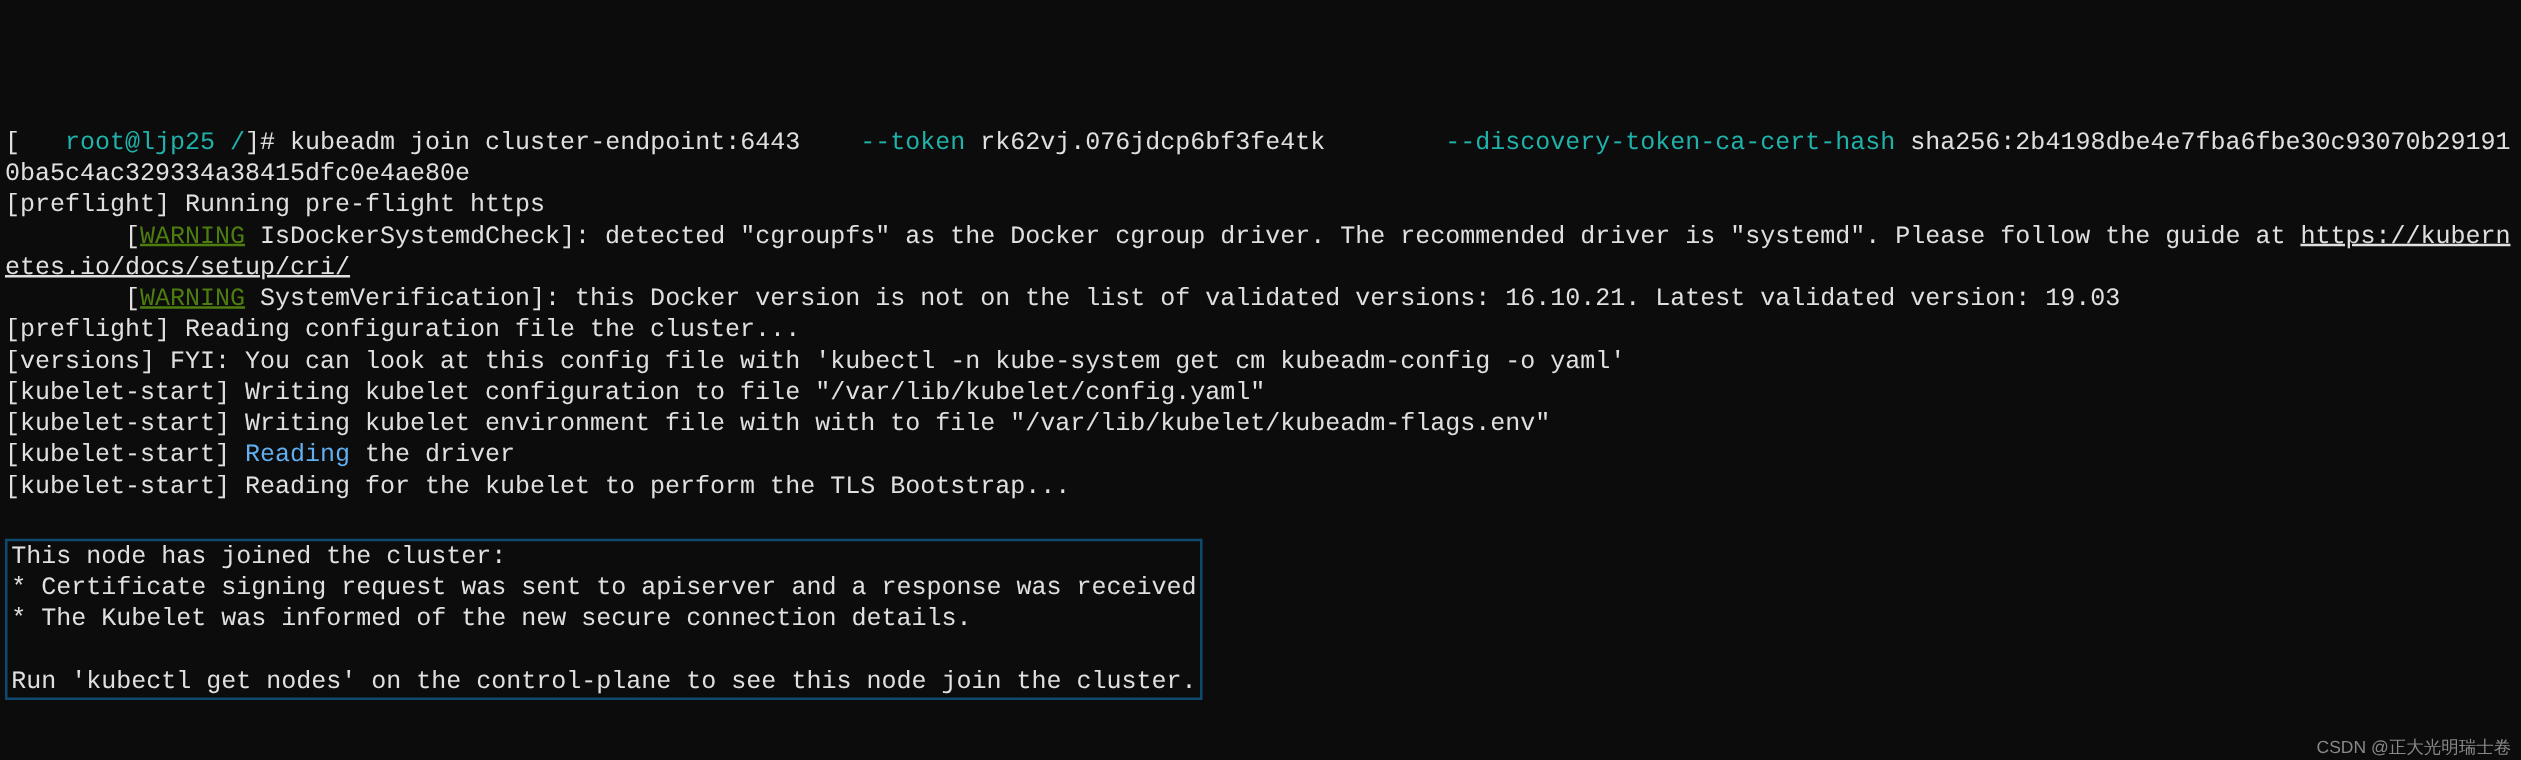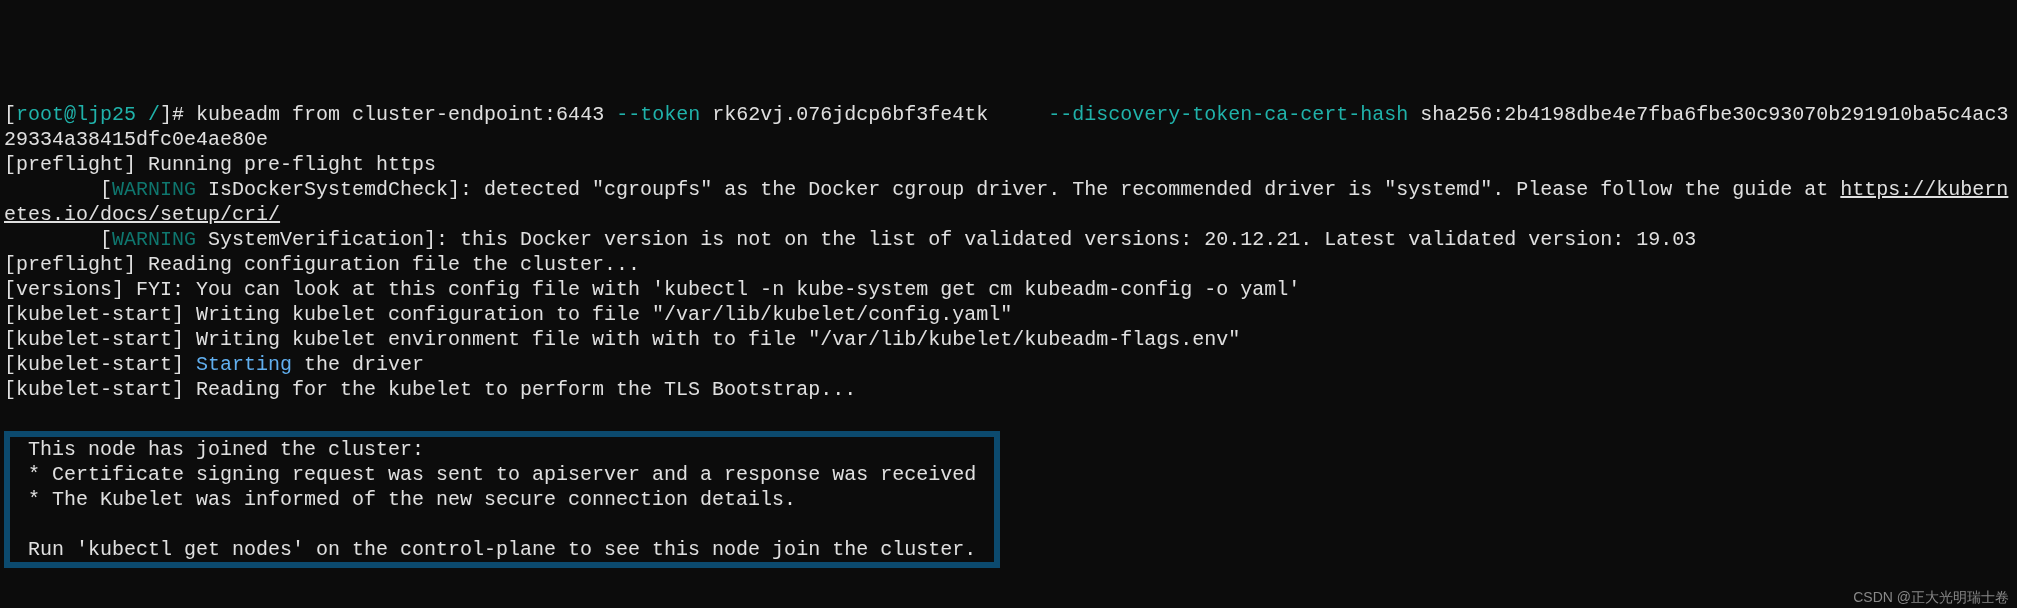--- a/index.html
+++ b/index.html
@@ -10,53 +10,53 @@
     font-size: 20px;
     line-height: 1.25;
     width: 2017px;
     height: 608px;
     overflow: hidden;
     padding: 2px 4px;
     white-space: pre-wrap;
     word-break: break-all;
     position: relative;
   }
-  .teal { color: #20b2aa; }
-  .yellow { color: #0f766e; }
+  .teal { color: #20b2aa; margin-left: 36px; }
+  .yellow { color: #4d7c0f; text-decoration: underline; }
   .blue { color: #61afef; }
   .underline { text-decoration: underline; }
   .box {
-    border: 6px solid #0c4a6e;
+    border: 2px solid #0c4a6e;
     display: inline-block;
-    padding: 0 18px;
+    padding: 0 3px;
     margin-top: 4px;
   }
   .watermark {
     position: absolute;
     bottom: 2px;
     right: 8px;
     color: #888;
     font-size: 14px;
     font-family: sans-serif;
   }
 </style>
 </head>
 <body>
 
 
 
-<div><span>[</span><span class="teal">root@ljp25 /</span><span>]# </span><span>kubeadm from cluster-endpoint:6443 </span><span class="teal">--token</span><span> rk62vj.076jdcp6bf3fe4tk     </span><span class="teal">--discovery-token-ca-cert-hash</span><span> sha256:2b4198dbe4e7fba6fbe30c93070b291910ba5c4ac329334a38415dfc0e4ae80e</span>
+<div><span>[</span><span class="teal">root@ljp25 /</span><span>]# </span><span>kubeadm join cluster-endpoint:6443 </span><span class="teal">--token</span><span> rk62vj.076jdcp6bf3fe4tk     </span><span class="teal">--discovery-token-ca-cert-hash</span><span> sha256:2b4198dbe4e7fba6fbe30c93070b291910ba5c4ac329334a38415dfc0e4ae80e</span>
 <span>[preflight] Running pre-flight https</span>
 <span>        [</span><span class="yellow">WARNING</span><span> IsDockerSystemdCheck]: detected "cgroupfs" as the Docker cgroup driver. The recommended driver is "systemd". Please follow the guide at </span><span class="underline">https://kubernetes.io/docs/setup/cri/</span>
-<span>        [</span><span class="yellow">WARNING</span><span> SystemVerification]: this Docker version is not on the list of validated versions: 20.12.21. Latest validated version: 19.03</span>
+<span>        [</span><span class="yellow">WARNING</span><span> SystemVerification]: this Docker version is not on the list of validated versions: 16.10.21. Latest validated version: 19.03</span>
 <span>[preflight] Reading configuration file the cluster...</span>
 <span>[versions] FYI: You can look at this config file with 'kubectl -n kube-system get cm kubeadm-config -o yaml'</span>
 <span>[kubelet-start] Writing kubelet configuration to file "/var/lib/kubelet/config.yaml"</span>
 <span>[kubelet-start] Writing kubelet environment file with with to file "/var/lib/kubelet/kubeadm-flags.env"</span>
-<span>[kubelet-start] </span><span class="blue">Starting</span><span> the driver</span>
+<span>[kubelet-start] </span><span class="blue">Reading</span><span> the driver</span>
 <span>[kubelet-start] Reading for the kubelet to perform the TLS Bootstrap...</span>
 
 <span class="box"><span>This node has joined the cluster:</span>
 <span>* Certificate signing request was sent to apiserver and a response was received</span>
 <span>* The Kubelet was informed of the new secure connection details.</span>
 <span></span>
 <span>Run 'kubectl get nodes' on the control-plane to see this node join the cluster.</span></span></div>
 
 <div class="watermark">CSDN @正大光明瑞士卷</div>
 

